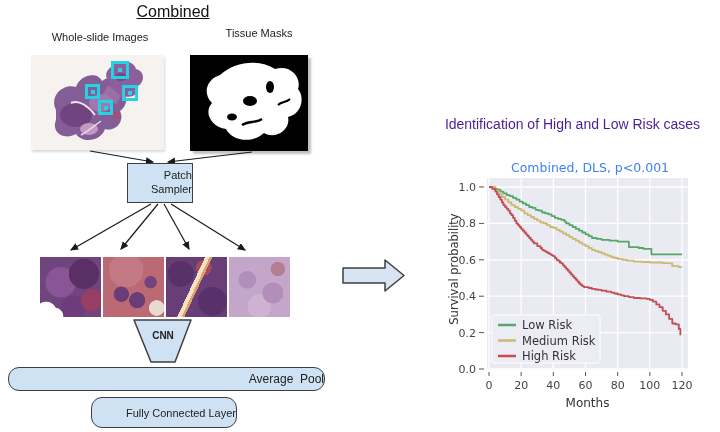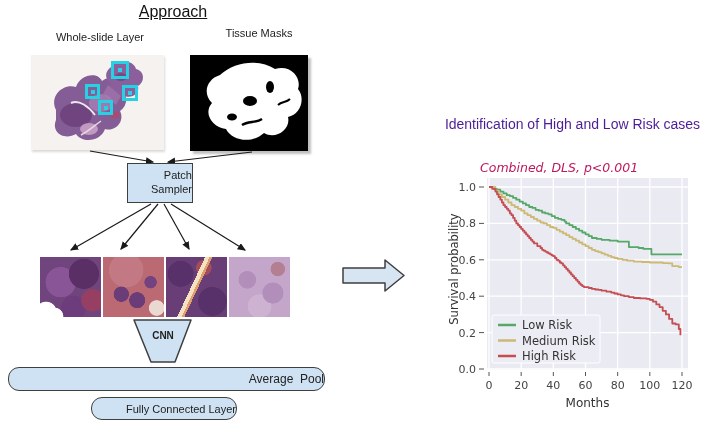--- a/index.html
+++ b/index.html
@@ -49,36 +49,36 @@
   .p4 { background:
       radial-gradient(circle at 30% 38%, #b28eba 0 15%, rgba(0,0,0,0) 16%),
       radial-gradient(circle at 72% 60%, #b28eba 0 18%, rgba(0,0,0,0) 19%),
       radial-gradient(circle at 50% 82%, #cdb2d2 0 20%, rgba(0,0,0,0) 21%),
       radial-gradient(circle at 80% 20%, #b57f92 0 10%, rgba(0,0,0,0) 11%),
       #c3a6ca; }
 
   
   .heading { font-size:14px; color:#4c1d95; }
   .chart-wrap { left:440px; top:158px; width:280px; height:264px; }
-  .chart-title { position:absolute; top:2px; left:40px; width:220px; text-align:left;
-      font-size:12.5px; color:#be185d; font-family:"DejaVu Sans", sans-serif;font-style:italic; }
+  .chart-title { position:absolute; top:2px; left:40px; width:220px; text-align:center;
+      font-size:12.5px; color:#3b82f6; font-family:"DejaVu Sans", sans-serif; }
   .ylab { position:absolute; left:-66px; top:104px; width:160px; text-align:center;
       transform:rotate(-90deg); font-size:11.5px; color:#333; font-family:"DejaVu Sans", sans-serif; }
   .xlab { position:absolute; top:238px; left:47px; width:201px; text-align:center;
       font-size:12px; color:#333; font-family:"DejaVu Sans", sans-serif; }
   svg text { font-family:"DejaVu Sans", sans-serif; }
 </style>
 </head>
 <body>
 
 <div id="root">
 
-  <div class="abs fig-title center" style="left:122px; top:3px; width:102px;">Approach</div>
-
-  <div class="abs img-label center" style="left:28px; top:31px; width:144px;">Whole-slide Layer</div>
+  <div class="abs fig-title center" style="left:122px; top:3px; width:102px;">Combined</div>
+
+  <div class="abs img-label center" style="left:28px; top:31px; width:144px;">Whole-slide Images</div>
   <div class="abs img-label center" style="left:210px; top:27px; width:98px;">Tissue Masks</div>
 
   <div class="abs wsi-frame" style="left:31px; top:55px; width:133px; height:95px;">
     <svg width="133" height="95" viewBox="0 0 133 95">
       <path d="M25,55 C18,40 33,28 45,32 C49,20 66,16 71,26 C79,19 90,25 87,34 C97,37 98,50 89,56 C94,66 85,77 74,74 C70,86 52,89 45,79 C33,86 20,77 25,65 Z" fill="#7d5390" opacity="0.95"></path>
       <path d="M80,12 C87,3 103,5 105,14 C114,16 114,27 107,31 C109,39 99,45 92,40 C83,45 75,36 80,28 C73,24 74,16 80,12 Z" fill="#8a5f9c"></path>
       <path d="M77,30 L90,41 L85,50 L72,39 Z" fill="#9a6fa8"></path>
       <ellipse cx="45" cy="60" rx="16" ry="12" fill="#6b4079" opacity="0.8"></ellipse>
       <ellipse cx="70" cy="48" rx="12" ry="9" fill="#a87fb3" opacity="0.8"></ellipse>
       <ellipse cx="58" cy="74" rx="9" ry="6" fill="#c9a0c4" opacity="0.9"></ellipse>
@@ -141,21 +141,21 @@
   <div class="patch p2" style="left:103px;"></div>
   <div class="patch p3" style="left:166px;"></div>
   <div class="patch p4" style="left:229px;"></div>
 
   <div class="abs center" style="left:134px; top:330px; width:58px; font-size:10px; color:#222;font-weight:bold;">CNN</div>
 
   <div class="abs blue-box rounded pre" style="left:8px; top:367px; width:317px; height:24px; font-size:12px;">
     <span class="pre">Average  Pool</span>
   </div>
 
-  <div class="abs blue-box rounded" style="left:91px; top:397px; width:146px; height:23px; font-size:11px;">
+  <div class="abs blue-box rounded" style="left:91px; top:397px; width:146px; height:31px; font-size:11px;">
     <span>Fully Connected Layer</span>
   </div>
 
   <div class="abs heading center" style="left:425px; top:116px; width:295px;">Identification of High and Low Risk cases</div>
 
   <div class="abs chart-wrap">
     <div class="chart-title">Combined, DLS, p&lt;0.001</div>
     <div class="ylab">Survival probability</div>
     <svg width="280" height="264" id="km-svg">
         <rect x="47" y="20" width="201" height="192" fill="#eaeaf2"></rect>

